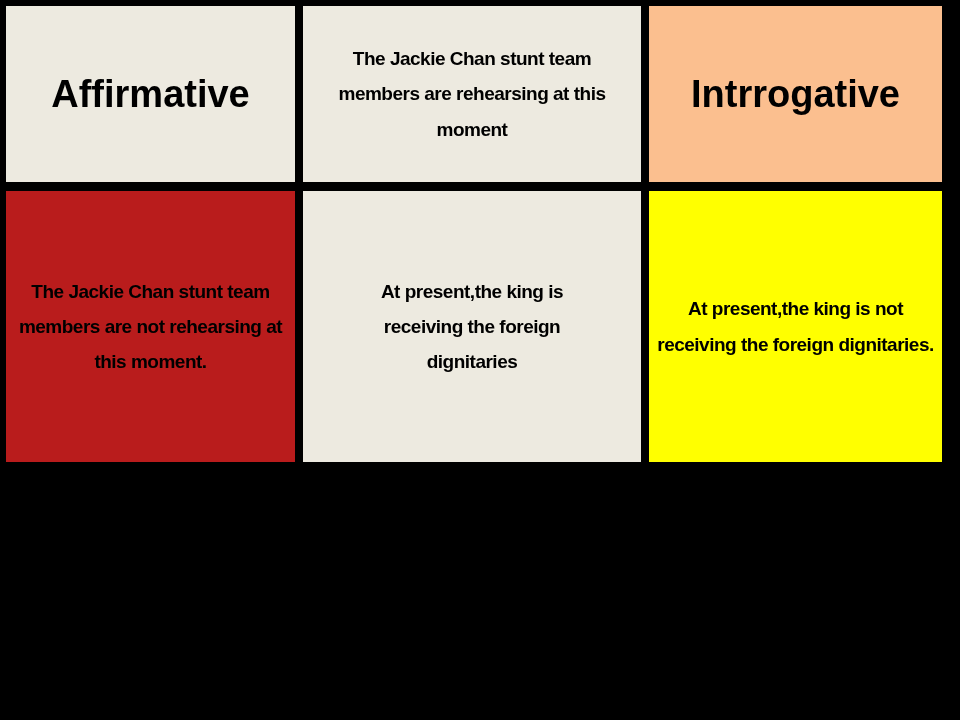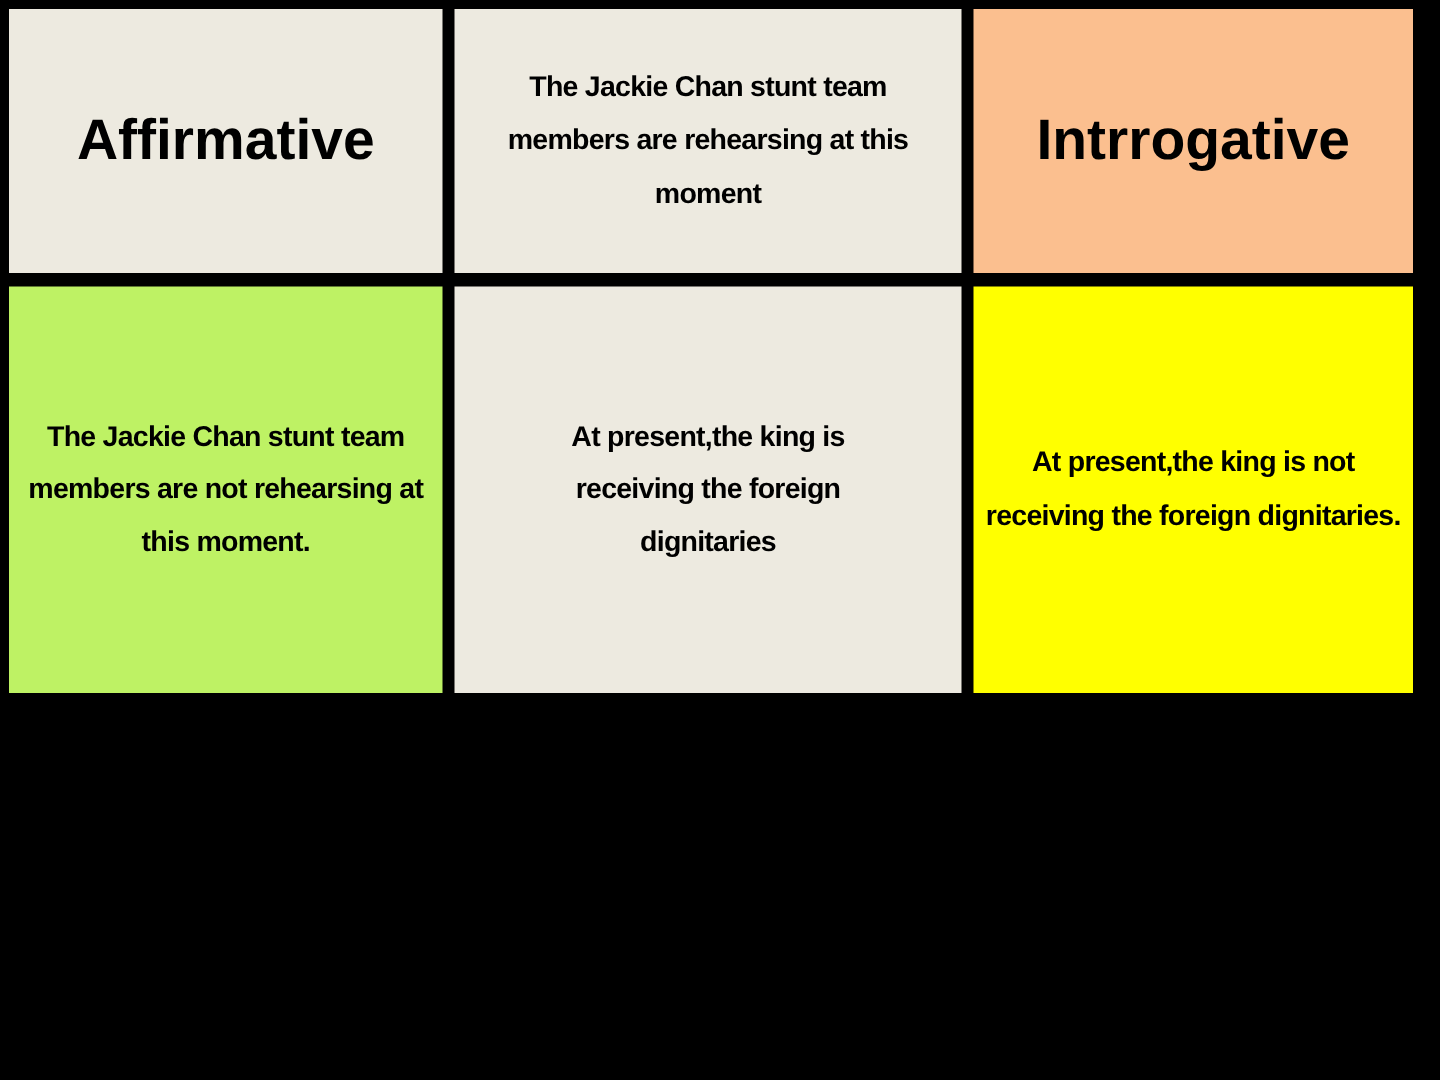--- a/index.html
+++ b/index.html
@@ -55,21 +55,21 @@
   <div class="cell header-cell" style="background-color: rgb(237, 234, 224);">
     <span>Affirmative</span>
   </div>
   <div class="cell body-cell" style="background-color: rgb(237, 234, 224);">
     <p class="w-a2">The Jackie Chan stunt team members are rehearsing at this moment</p>
   </div>
 
   <div class="cell header-cell" style="background-color: rgb(251, 191, 143);">
     <span>Intrrogative</span>
   </div>
-  <div class="cell body-cell" style="background-color: #bef264;">
+  <div class="cell body-cell" style="background-color: #b91c1c;">
     <p class="w-n2">The Jackie Chan stunt team members are not rehearsing at this moment.</p>
   </div>
 
   <div class="cell body-cell" style="background-color: rgb(237, 234, 224); align-items: center;">
     <p class="w-a3">At present,the king is receiving the foreign dignitaries</p>
   </div>
   <div class="cell body-cell" style="background-color: rgb(255, 255, 0);">
     <p class="w-n3">At present,the king is not receiving the foreign dignitaries.</p>
   </div>
 

